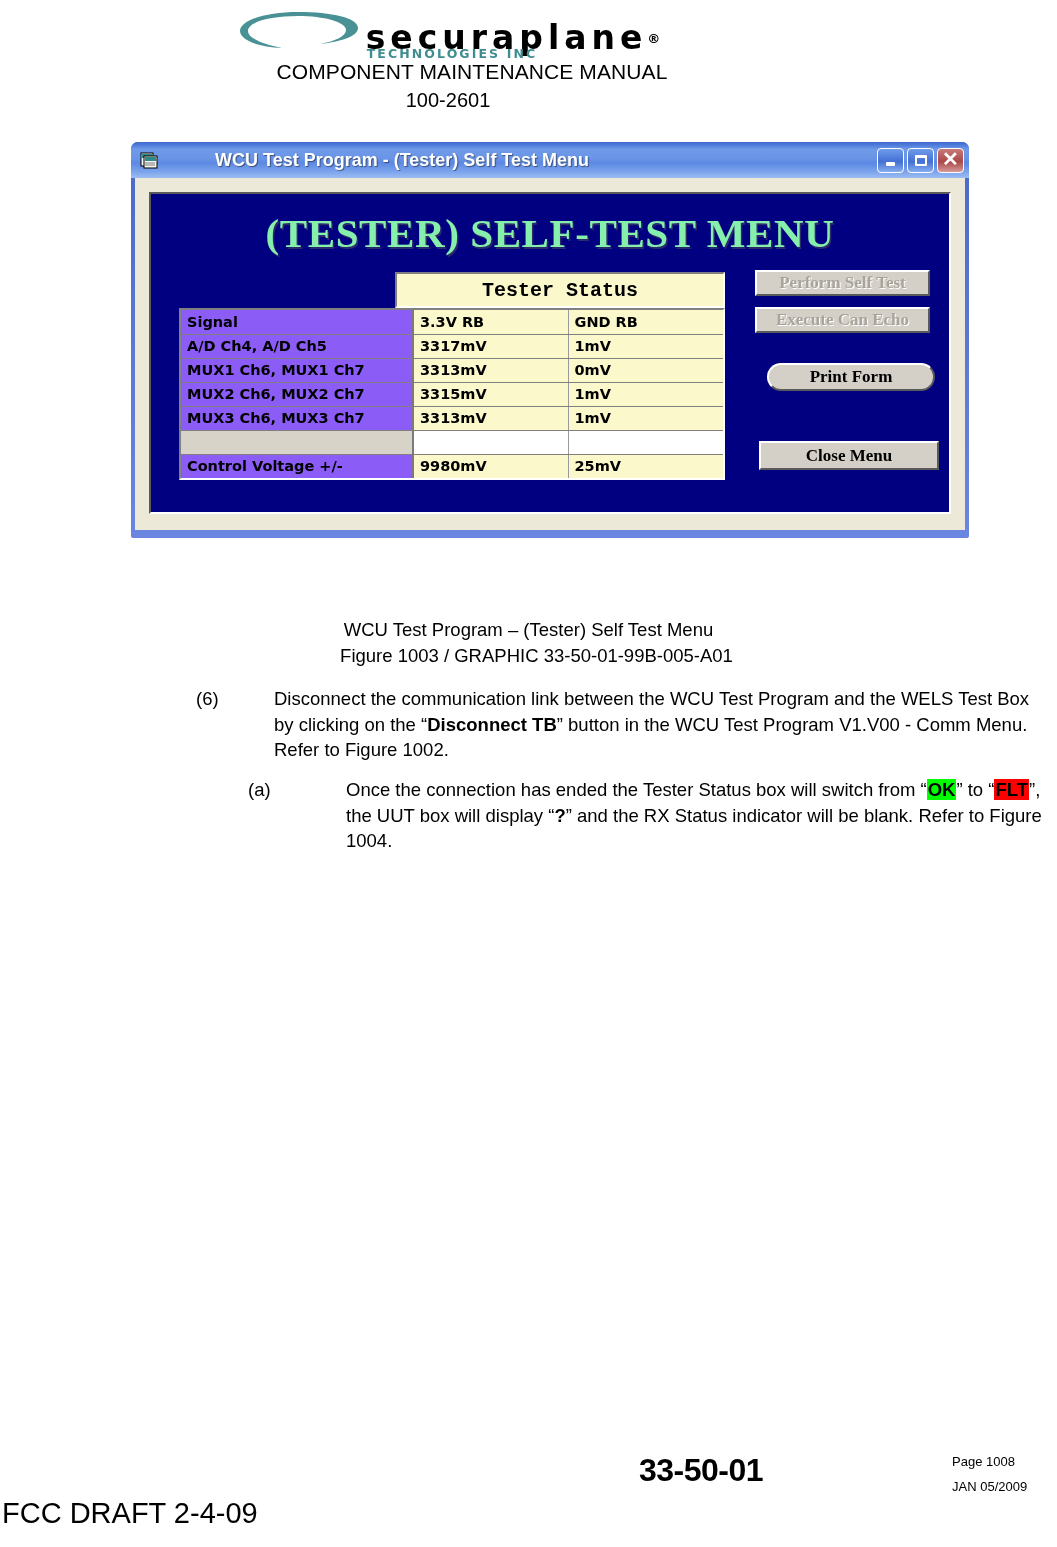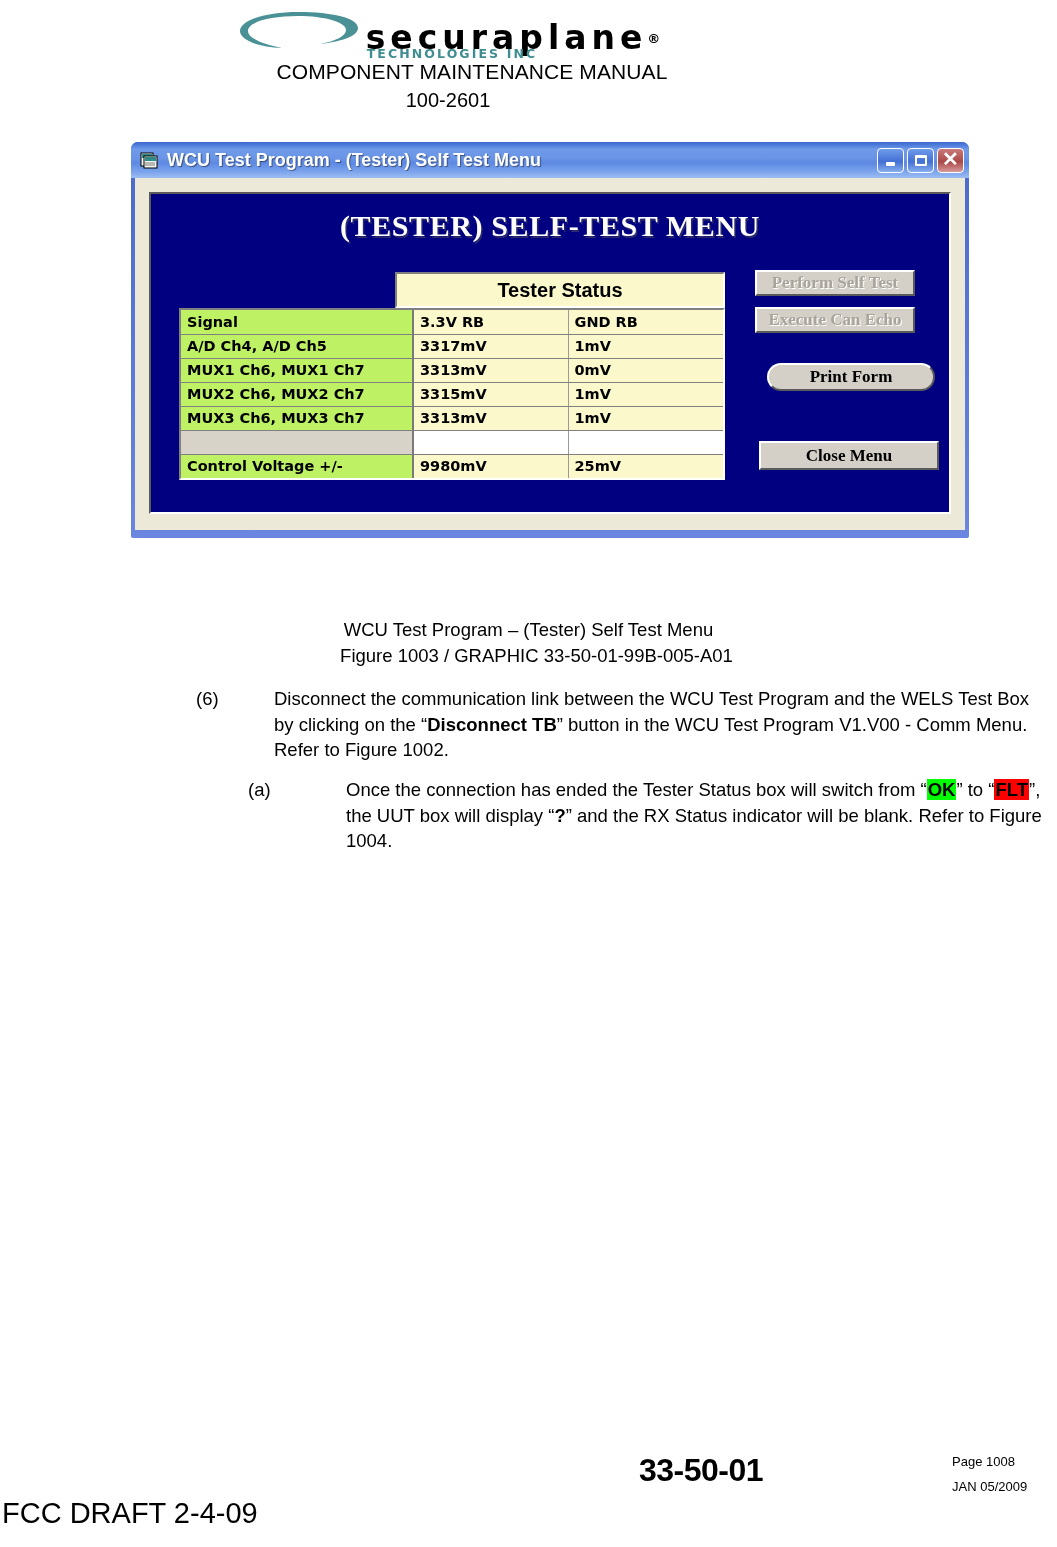--- a/index.html
+++ b/index.html
@@ -94,20 +94,21 @@
     height: 36px;
     margin: -4px -4px 0 -4px;
     border-radius: 7px 7px 0 0;
     background: linear-gradient(to bottom,
         #3f68cd 0%, #4d7ada 8%, #6f9ae8 20%,
         #6a94e6 46%, #5c88e2 58%, #7ba3ec 82%, #9dbdf3 100%);
     display: flex;
     align-items: center;
     padding: 0 5px 0 8px;
     box-sizing: border-box;
+    gap: 48px;
   }
   .win-icon {
     width: 20px;
     height: 20px;
     flex: 0 0 auto;
     margin-right: 8px;
   }
   .win-title {
     flex: 1 1 auto;
     font-family: "Liberation Sans", sans-serif;
@@ -170,24 +171,24 @@
     background: #000080;
     box-sizing: border-box;
     border-top: 2px solid #5a5a5a;
     border-left: 2px solid #5a5a5a;
     border-right: 2px solid #ffffff;
     border-bottom: 2px solid #ffffff;
     position: relative;
   }
   .app-title {
     text-align: center;
-    color: #ffffff;
+    color: #86efac;
     font-family: "Liberation Serif", serif;
     font-weight: bold;
-    font-size: 30px;
+    font-size: 41px;
     letter-spacing: 0.6px;
     padding-top: 15px;
     text-shadow: 1.5px 1.5px 0 #2a2a6a;
   }
 
   
   .status-header {
     position: absolute;
     left: 244px;
     top: 78px;
@@ -195,21 +196,21 @@
     height: 36px;
     background: #fbf8cc;
     border-top: 2px solid #808080;
     border-left: 2px solid #808080;
     border-right: 2px solid #ffffff;
     border-bottom: 2px solid #ffffff;
     box-sizing: border-box;
     display: flex;
     align-items: center;
     justify-content: center;
-    font-family: Liberation Sans, sans-serif;
+    font-family: Liberation Mono, monospace;
     font-weight: bold;
     font-size: 20px;
     color: #000000;
   }
 
   
   .table-wrap {
     position: absolute;
     left: 28px;
     top: 114px;
@@ -233,21 +234,21 @@
     height: 24px;
     border-bottom: 1px solid #808080;
     padding: 0 6px;
     box-sizing: border-box;
     white-space: nowrap;
     overflow: hidden;
   }
   table.grid tr:last-child td { border-bottom: none; }
   td.c-label {
     width: 232px;
-    background: #bef264;
+    background: #8b5cf6;
     border-right: 2px solid #7a7a7a;
     text-align: left;
   }
   td.c-val {
     background: #fbf8cc;
     text-align: left;
     border-right: 1px solid #9a9a9a;
   }
   td.c-val.last { border-right: none; }
   tr.blank td.c-val { background: #ffffff; }
@@ -272,21 +273,21 @@
     border-bottom: 2px solid #5a5a5a;
     box-sizing: border-box;
     height: 26px;
     line-height: 22px;
     color: #000000;
   }
   .app-btn.disabled {
     color: #a8a49c;
     text-shadow: 1px 1px 0 #ffffff;
   }
-  .app-btn.wide { width: 160px; }
+  .app-btn.wide { width: 175px; }
   .app-btn.mid  { width: 168px; margin-left: 12px; height: 28px; line-height: 24px; border-radius: 14px; }
   .app-btn.close-menu { width: 180px; margin-left: 4px; height: 29px; line-height: 25px; }
   .gap-1 { height: 11px; }
   .gap-2 { height: 30px; }
   .gap-3 { height: 50px; }
 
   
   .figure-caption {
     position: absolute;
     left: 0; top: 617px;

